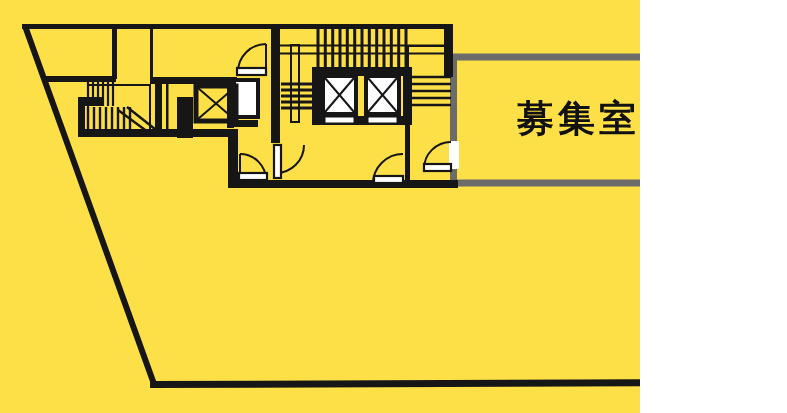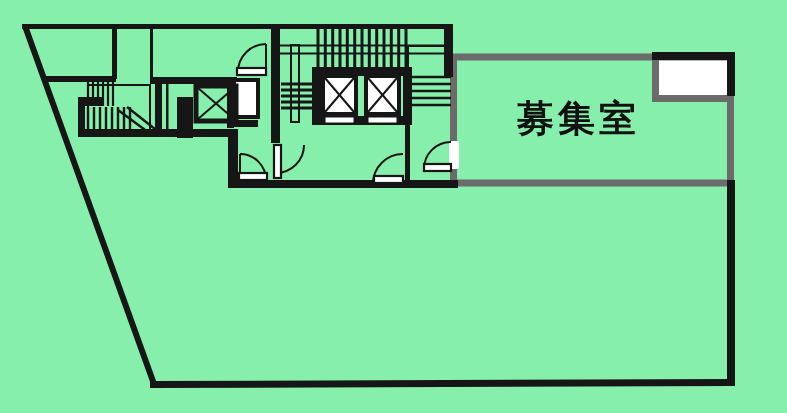--- a/index.html
+++ b/index.html
@@ -1,16 +1,16 @@
 <!DOCTYPE html>
 <html><head>
 <meta charset="utf-8">
 <style>
   html,body{margin:0;padding:0;background:#ffffff;}
-  .stage{position:relative;width:787px;height:413px;background:#86efac;overflow:hidden;
+  .stage{position:relative;width:640px;height:413px;background:#fde047;overflow:hidden;
          font-family:"DejaVu Sans","Liberation Sans",sans-serif;}
   svg{display:block;}
   .wall{stroke:#161616;fill:none;}
   .fillwall{fill:#161616;stroke:none;}
   .gray{stroke:#6b6b6b;fill:none;}
   .thin{stroke:#161616;stroke-width:2;fill:none;}
   .leaf{fill:#ffffff;stroke:#161616;stroke-width:2.2;}
   .room-label{font-size:37px;font-weight:bold;letter-spacing:4px;fill:#111;
               font-family:"DejaVu Sans","Liberation Sans",sans-serif;}
 </style>

